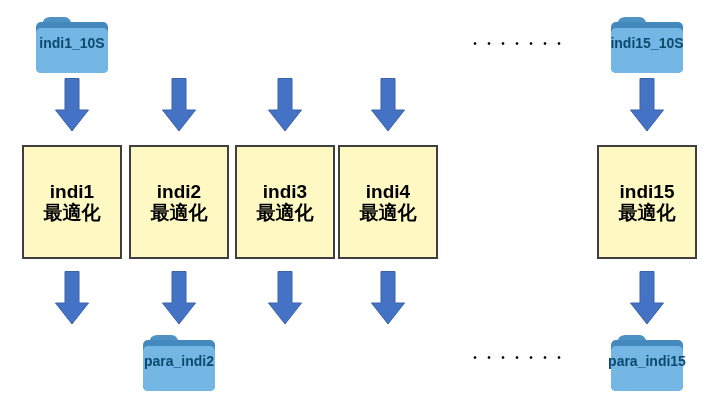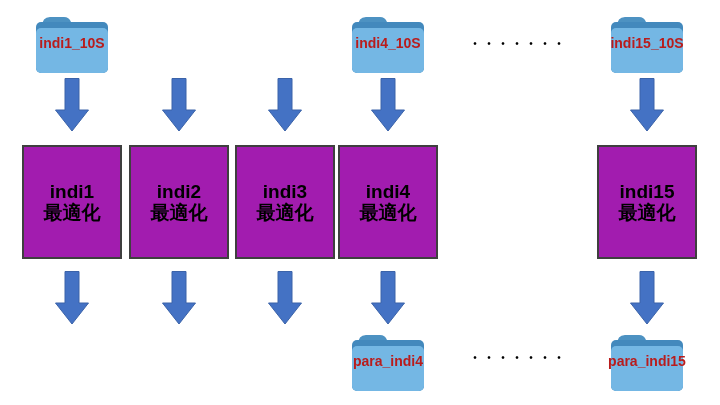--- a/index.html
+++ b/index.html
@@ -19,31 +19,31 @@
   
   .folder{position:absolute;left:14px;width:72px;height:58px;}
   .folder-top{top:15px;}
   .folder-bottom{top:333px;}
   .folder-svg{position:absolute;left:0;top:0;display:block;}
   .f-tab{fill:var(--folder-tab);}
   .f-back{fill:var(--folder-back);}
   .f-front{fill:var(--folder-front);}
   .folder-label{
     position:absolute;left:50%;top:48%;transform:translate(-50%,-50%);
-    white-space:nowrap;font-size:14px;font-weight:700;color:#b91c1c;letter-spacing:0px;
+    white-space:nowrap;font-size:14px;font-weight:700;color:#0c4a6e;letter-spacing:0px;
   }
   
   .arrow{position:absolute;left:32px;width:36px;height:54px;}
   .arrow-1{top:78px;}
   .arrow-2{top:271px;}
   .arrow-shape{fill:var(--arrow);stroke:var(--arrow-edge);stroke-width:1;}
   
   .box{
     position:absolute;left:0;top:145px;width:100px;height:114px;
-    box-sizing:border-box;border:2px solid var(--box-border);background:#a21caf;
+    box-sizing:border-box;border:2px solid var(--box-border);background:#fef9c3;
     display:flex;flex-direction:column;justify-content:center;align-items:center;
   }
   .box-title,.box-subtitle{
     font-size:19px;font-weight:700;color:#000;line-height:21px;text-align:center;
   }
   
   .dots{
     position:absolute;width:120px;text-align:center;color:#000;
     font-size:10px;line-height:12px;letter-spacing:10.5px;text-indent:10.5px;
   }
@@ -80,62 +80,54 @@
     <svg class="arrow arrow-1" viewBox="0 0 36 54">
       <path class="arrow-shape" d="M11 0.5 H25 V32 H34.5 L18 53 L1.5 32 H11 Z"></path>
     </svg>
     <div class="box">
       <div class="box-title">indi2</div>
       <div class="box-subtitle">最適化</div>
     </div>
     <svg class="arrow arrow-2" viewBox="0 0 36 54">
       <path class="arrow-shape" d="M11 0.5 H25 V32 H34.5 L18 53 L1.5 32 H11 Z"></path>
     </svg>
+    <div class="folder folder-bottom">
+      <svg class="folder-svg" width="72" height="58" viewBox="0 0 72 58">
+        <path class="f-tab" d="M6 12 Q6 2 14 2 L28 2 Q33 2 35 7 L38 14 L6 14 Z"></path>
+        <rect class="f-back" x="0" y="7" width="72" height="51" rx="5"></rect>
+        <rect class="f-front" x="0" y="13" width="72" height="45" rx="5"></rect>
+      </svg>
+      <span class="folder-label">para_indi2</span>
+    </div>
   </div>
 
   <div class="col" style="left:235px">
     <svg class="arrow arrow-1" viewBox="0 0 36 54">
       <path class="arrow-shape" d="M11 0.5 H25 V32 H34.5 L18 53 L1.5 32 H11 Z"></path>
     </svg>
     <div class="box">
       <div class="box-title">indi3</div>
       <div class="box-subtitle">最適化</div>
     </div>
     <svg class="arrow arrow-2" viewBox="0 0 36 54">
       <path class="arrow-shape" d="M11 0.5 H25 V32 H34.5 L18 53 L1.5 32 H11 Z"></path>
     </svg>
   </div>
 
   <div class="col" style="left:338px">
-    <div class="folder folder-top">
-      <svg class="folder-svg" width="72" height="58" viewBox="0 0 72 58">
-        <path class="f-tab" d="M6 12 Q6 2 14 2 L28 2 Q33 2 35 7 L38 14 L6 14 Z"></path>
-        <rect class="f-back" x="0" y="7" width="72" height="51" rx="5"></rect>
-        <rect class="f-front" x="0" y="13" width="72" height="45" rx="5"></rect>
-      </svg>
-      <span class="folder-label">indi4_10S</span>
-    </div>
     <svg class="arrow arrow-1" viewBox="0 0 36 54">
       <path class="arrow-shape" d="M11 0.5 H25 V32 H34.5 L18 53 L1.5 32 H11 Z"></path>
     </svg>
     <div class="box">
       <div class="box-title">indi4</div>
       <div class="box-subtitle">最適化</div>
     </div>
     <svg class="arrow arrow-2" viewBox="0 0 36 54">
       <path class="arrow-shape" d="M11 0.5 H25 V32 H34.5 L18 53 L1.5 32 H11 Z"></path>
     </svg>
-    <div class="folder folder-bottom">
-      <svg class="folder-svg" width="72" height="58" viewBox="0 0 72 58">
-        <path class="f-tab" d="M6 12 Q6 2 14 2 L28 2 Q33 2 35 7 L38 14 L6 14 Z"></path>
-        <rect class="f-back" x="0" y="7" width="72" height="51" rx="5"></rect>
-        <rect class="f-front" x="0" y="13" width="72" height="45" rx="5"></rect>
-      </svg>
-      <span class="folder-label">para_indi4</span>
-    </div>
   </div>
 
   <div class="dots dots-top">•••••••</div>
   <div class="dots dots-bottom">•••••••</div>
 
   <div class="col" style="left:597px">
     <div class="folder folder-top">
       <svg class="folder-svg" width="72" height="58" viewBox="0 0 72 58">
         <path class="f-tab" d="M6 12 Q6 2 14 2 L28 2 Q33 2 35 7 L38 14 L6 14 Z"></path>
         <rect class="f-back" x="0" y="7" width="72" height="51" rx="5"></rect>

